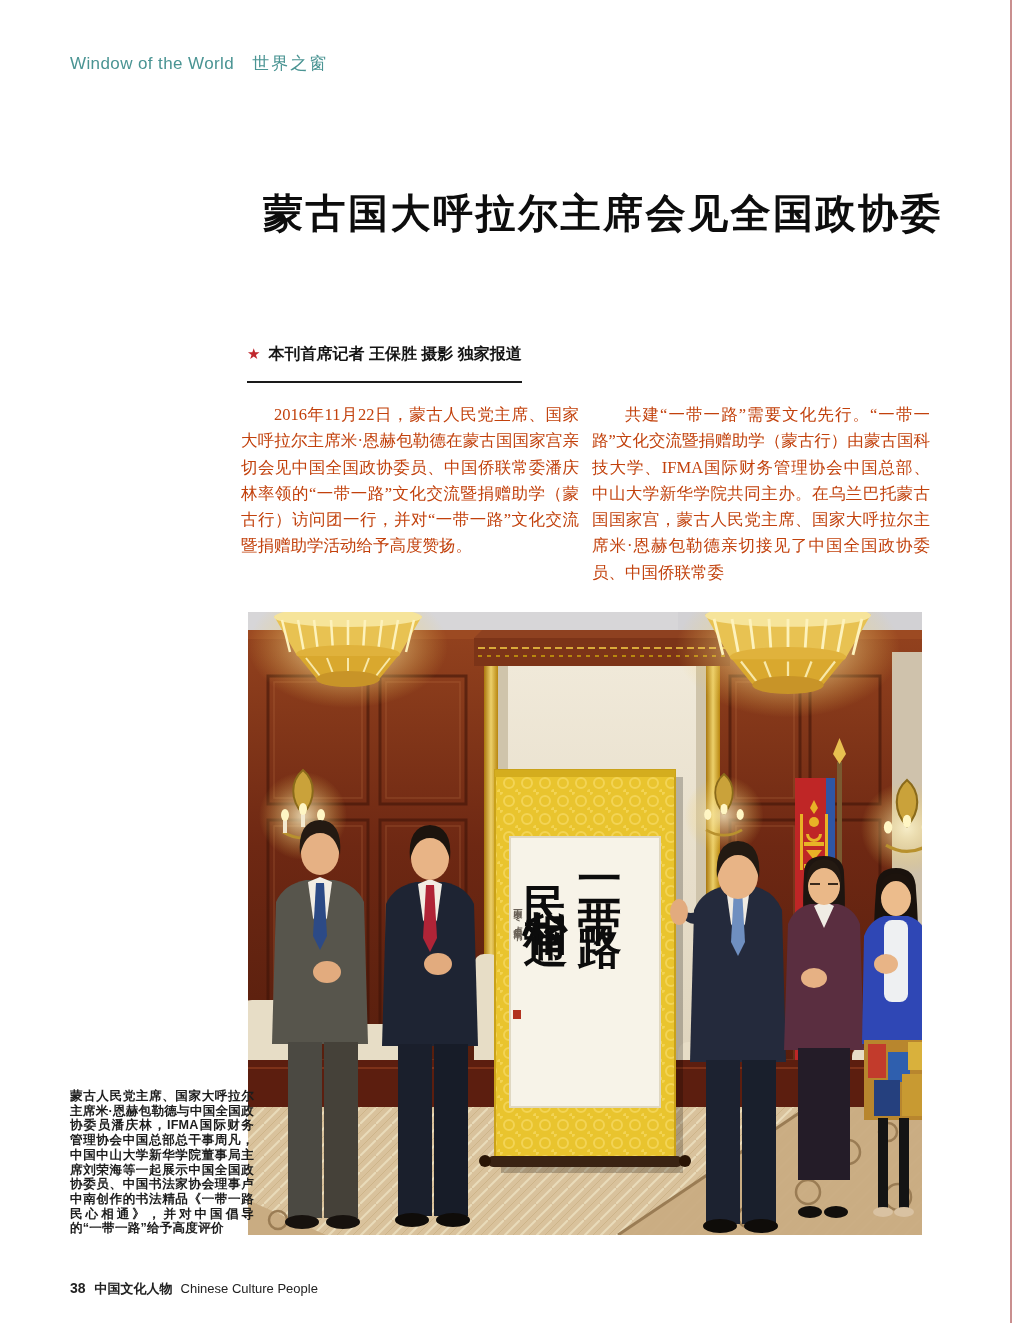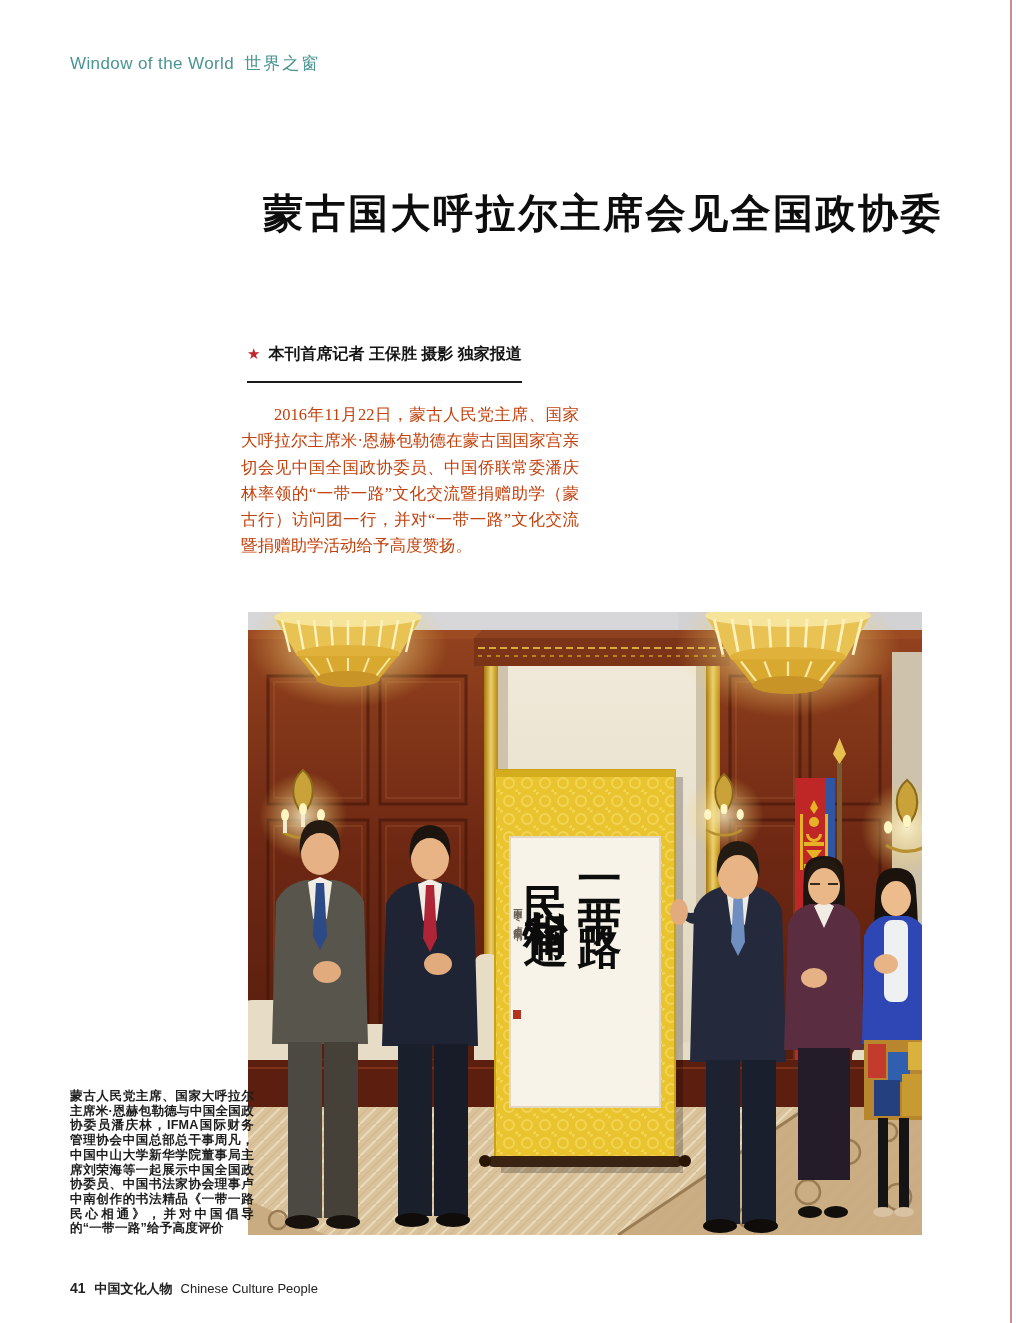--- a/index.html
+++ b/index.html
@@ -1,20 +1,20 @@
 <!DOCTYPE html>
 <html><head>
 <meta charset="utf-8">
 <style>
   html,body{margin:0;padding:0;background:#ffffff;}
   .page{position:relative;width:1016px;height:1323px;background:#ffffff;overflow:hidden;
         font-family:"Liberation Serif","DejaVu Serif",serif;color:#1a1a1a;}
   .kicker{position:absolute;left:70px;top:52px;font-family:"Liberation Sans","DejaVu Sans",sans-serif;
           font-size:17px;color:#4a9493;letter-spacing:.4px;}
-  .kicker .zh{margin-left:10px;letter-spacing:2px;}
+  .kicker .zh{margin-left:18px;letter-spacing:2px;}
   .headline{position:absolute;left:247px;top:172px;width:690px;margin:16px;
             font-size:40px;line-height:52px;font-weight:700;letter-spacing:2.5px;color:#0d0d0d;}
   .headline span{display:block;}
   .byline{position:absolute;left:247px;top:344px;font-family:"Liberation Sans","DejaVu Sans",sans-serif;
           font-size:16px;font-weight:700;color:#141414;padding-bottom:16px;border-bottom:2px solid #1a1a1a;}
   .byline .star{color:#c0272d;margin-right:8px;font-size:15px;}
   .bodycol{position:absolute;top:402px;width:338px;font-size:16.5px;line-height:26.3px;
            text-align:justify;text-indent:2em;color:#c2410c;}
   .col1{left:241px;}
   .col2{left:592px;}
@@ -48,20 +48,21 @@
 
   <h1 class="headline">
     <span>蒙古国大呼拉尔主席会见全国政协委</span>
   </h1>
 
   <div class="byline">
     <span class="star">★</span><span>本刊首席记者 王保胜 摄影 独家报道</span>
   </div>
 
   <div class="bodycol col1">2016年11月22日，蒙古人民党主席、国家大呼拉尔主席米·恩赫包勒德在蒙古国国家宫亲切会见中国全国政协委员、中国侨联常委潘庆林率领的“一带一路”文化交流暨捐赠助学（蒙古行）访问团一行，并对“一带一路”文化交流暨捐赠助学活动给予高度赞扬。</div>
+  <div class="bodycol col2">共建“一带一路”需要文化先行。“一带一路”文化交流暨捐赠助学（蒙古行）由蒙古国科技大学、IFMA国际财务管理协会中国总部、中山大学新华学院共同主办。在乌兰巴托蒙古国国家宫，蒙古人民党主席、国家大呼拉尔主席米·恩赫包勒德亲切接见了中国全国政协委员、中国侨联常委</div>
 
   <figure class="photo">
     <svg width="674" height="623" viewBox="0 0 674 623">
       <defs>
         <linearGradient id="woodV" x1="0" y1="0" x2="0" y2="1">
           <stop offset="0" stop-color="#93421e"></stop>
             <stop offset="0.45" stop-color="#6e2813"></stop>
             <stop offset="1" stop-color="#521c0c"></stop>
         </linearGradient>
         <linearGradient id="goldTrim" x1="0" y1="0" x2="1" y2="0">
@@ -340,17 +341,17 @@
 
     <div class="scrollcol right">一带一路</div>
     <div class="scrollcol left">民心相通</div>
     <div class="scrollsig">丙申冬 卢中南书</div>
     <div class="seal"></div>
   </figure>
 
   <div class="caption">蒙古人民党主席、国家大呼拉尔主席米·恩赫包勒德与中国全国政协委员潘庆林，IFMA国际财务管理协会中国总部总干事周凡，中国中山大学新华学院董事局主席刘荣海等一起展示中国全国政协委员、中国书法家协会理事卢中南创作的书法精品《一带一路 民心相通》，并对中国倡导的“一带一路”给予高度评价</div>
 
   <div class="footer">
-    <span class="num">41</span><span class="zh">中国文化人物</span><span>Chinese Culture People</span>
+    <span class="num">38</span><span class="zh">中国文化人物</span><span>Chinese Culture People</span>
   </div>
 
   <div class="edge-line"></div>
 </div>
 
 </body></html>

